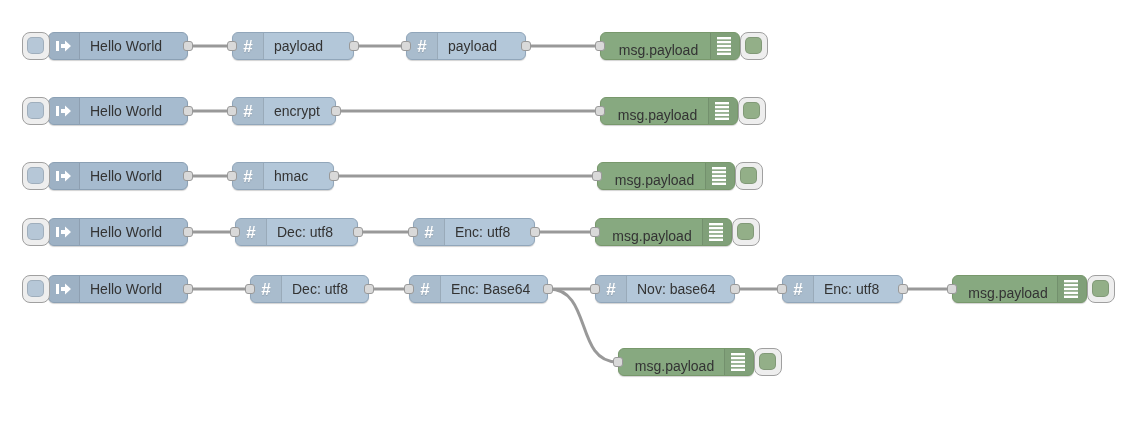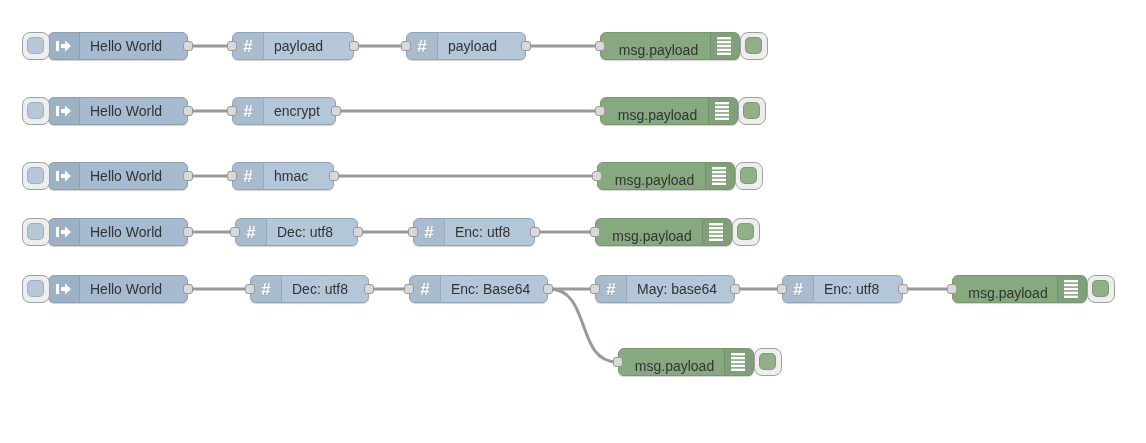--- a/index.html
+++ b/index.html
@@ -301,21 +301,21 @@
       </span>
     <span class="label">Enc: Base64</span>
     <span class="port out"></span>
   </div>
 
   <div class="node func" style="left:595px;top:275px;width:140px">
     <span class="port in"></span>
     <span class="icon-area">
         <span class="hash">#</span>
       </span>
-    <span class="label">May: base64</span>
+    <span class="label">Nov: base64</span>
     <span class="port out"></span>
   </div>
 
   <div class="node func" style="left:782px;top:275px;width:121px">
     <span class="port in"></span>
     <span class="icon-area">
         <span class="hash">#</span>
       </span>
     <span class="label">Enc: utf8</span>
     <span class="port out"></span>

